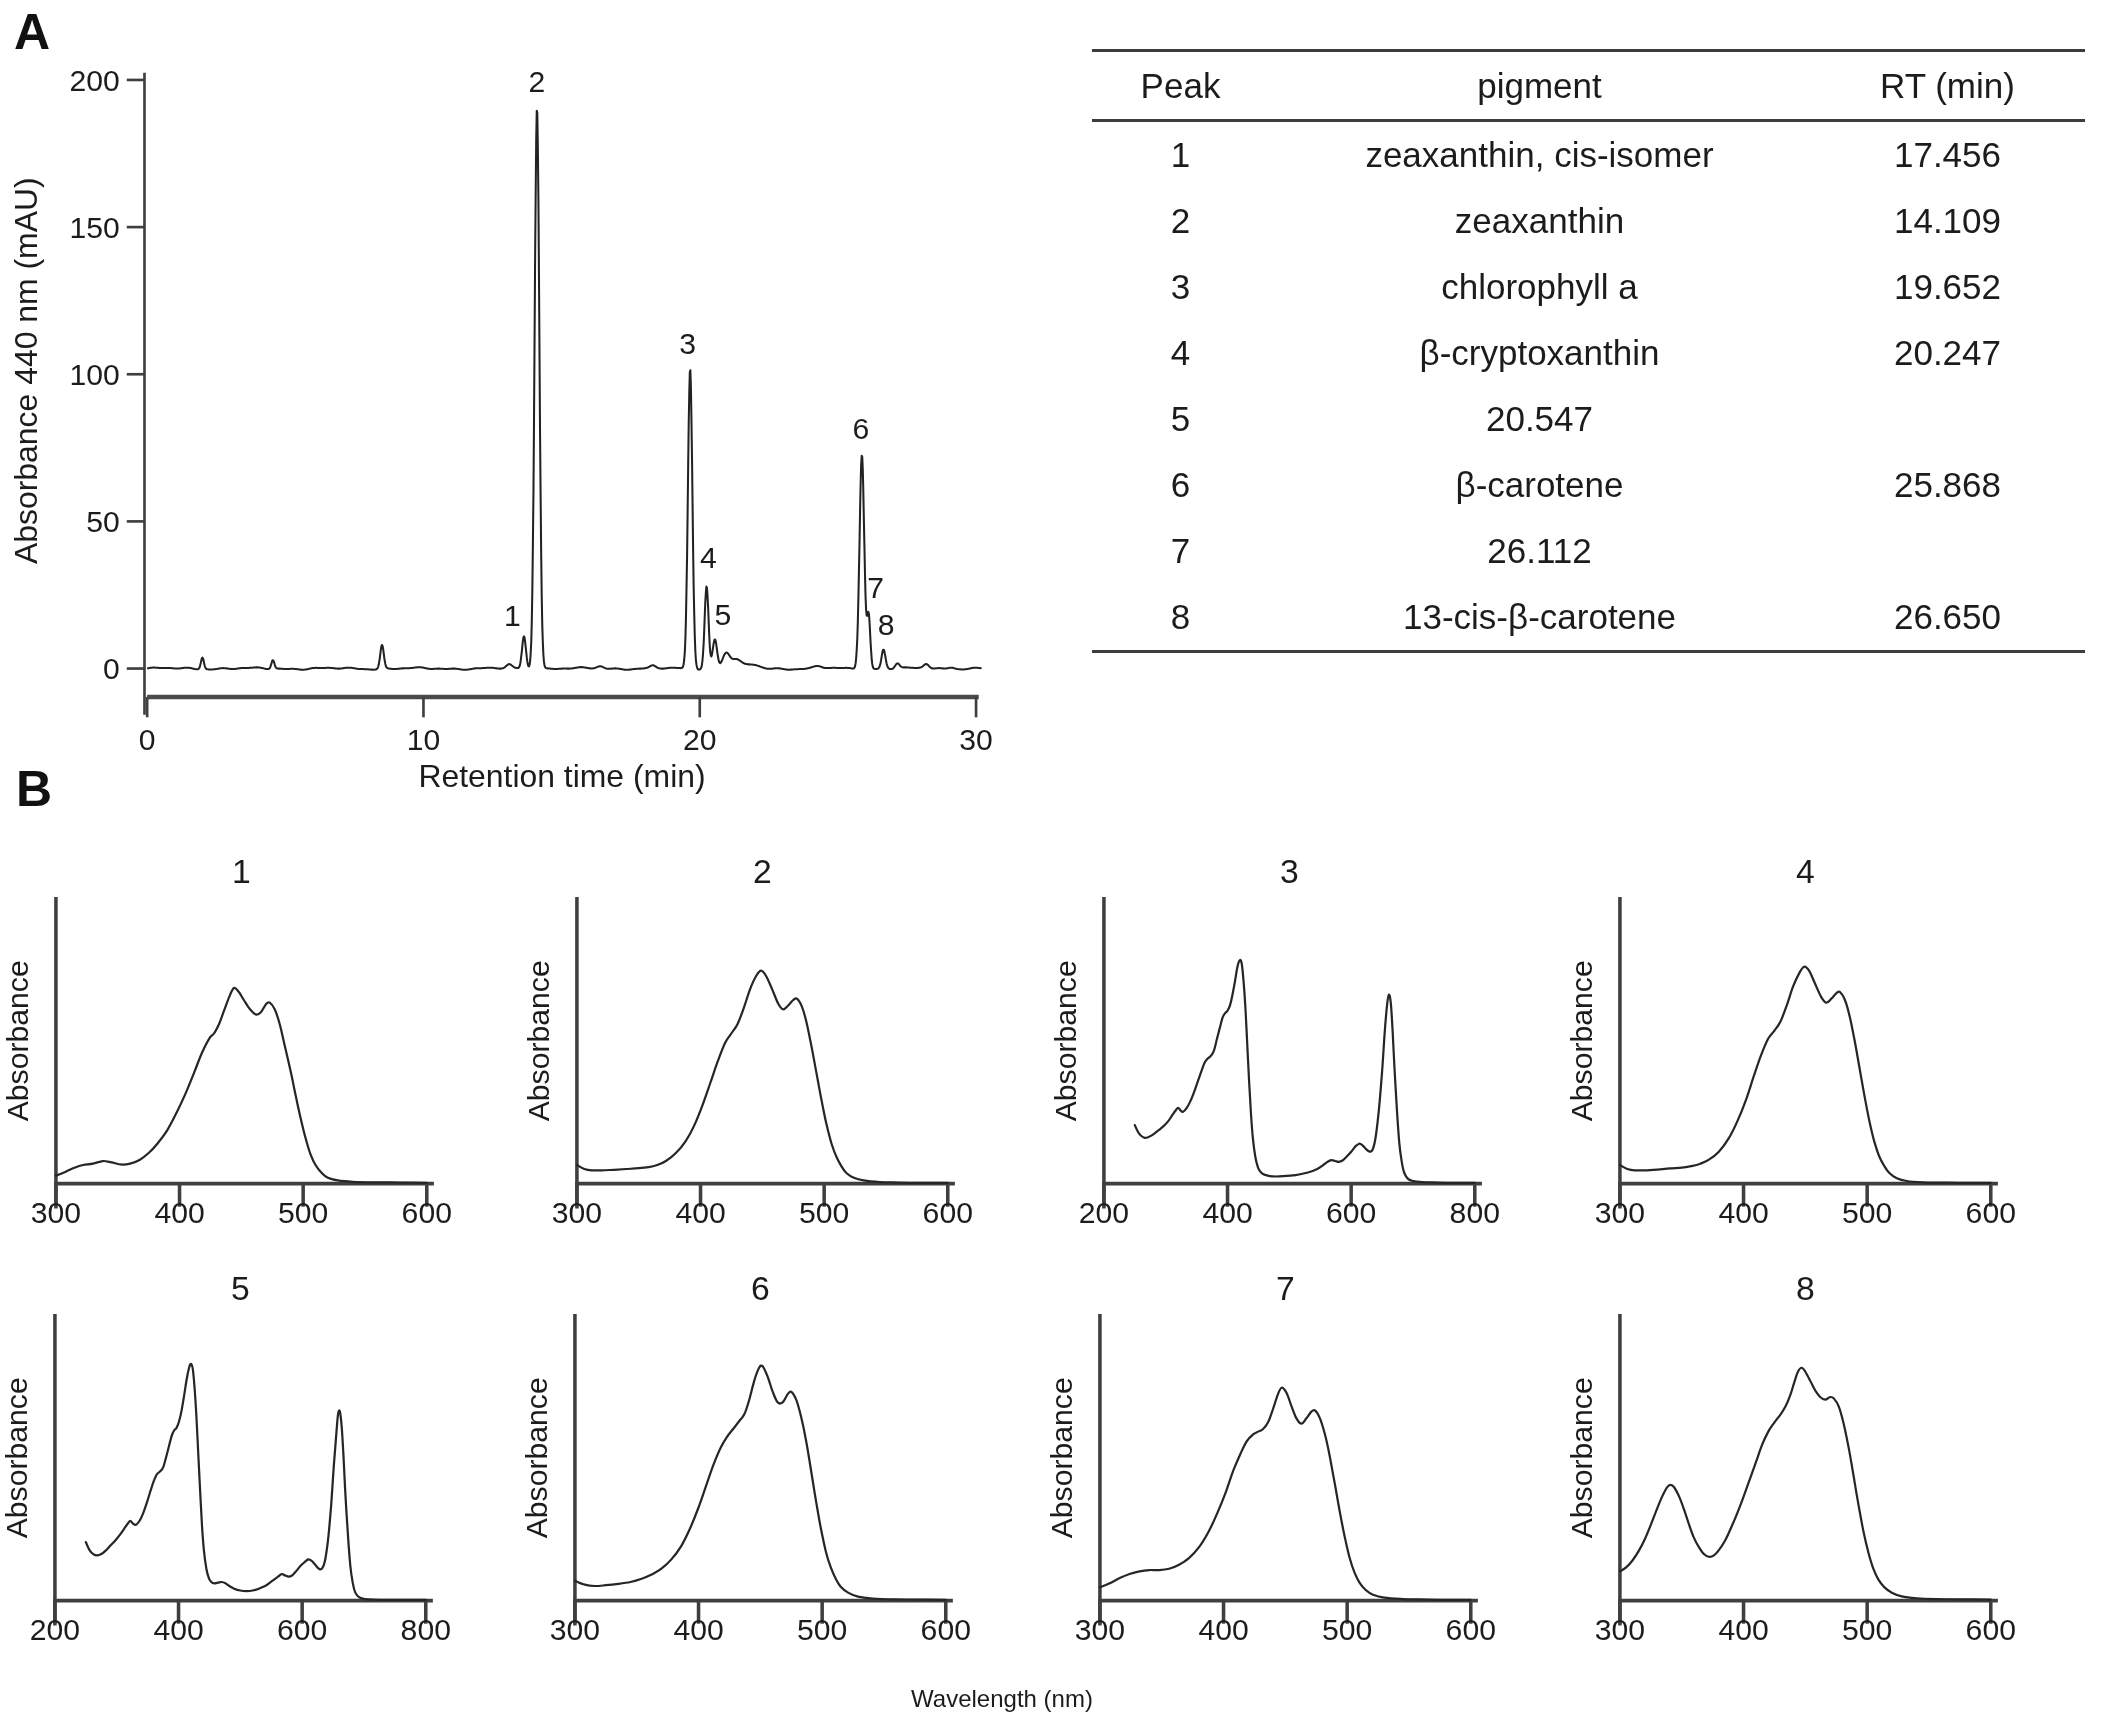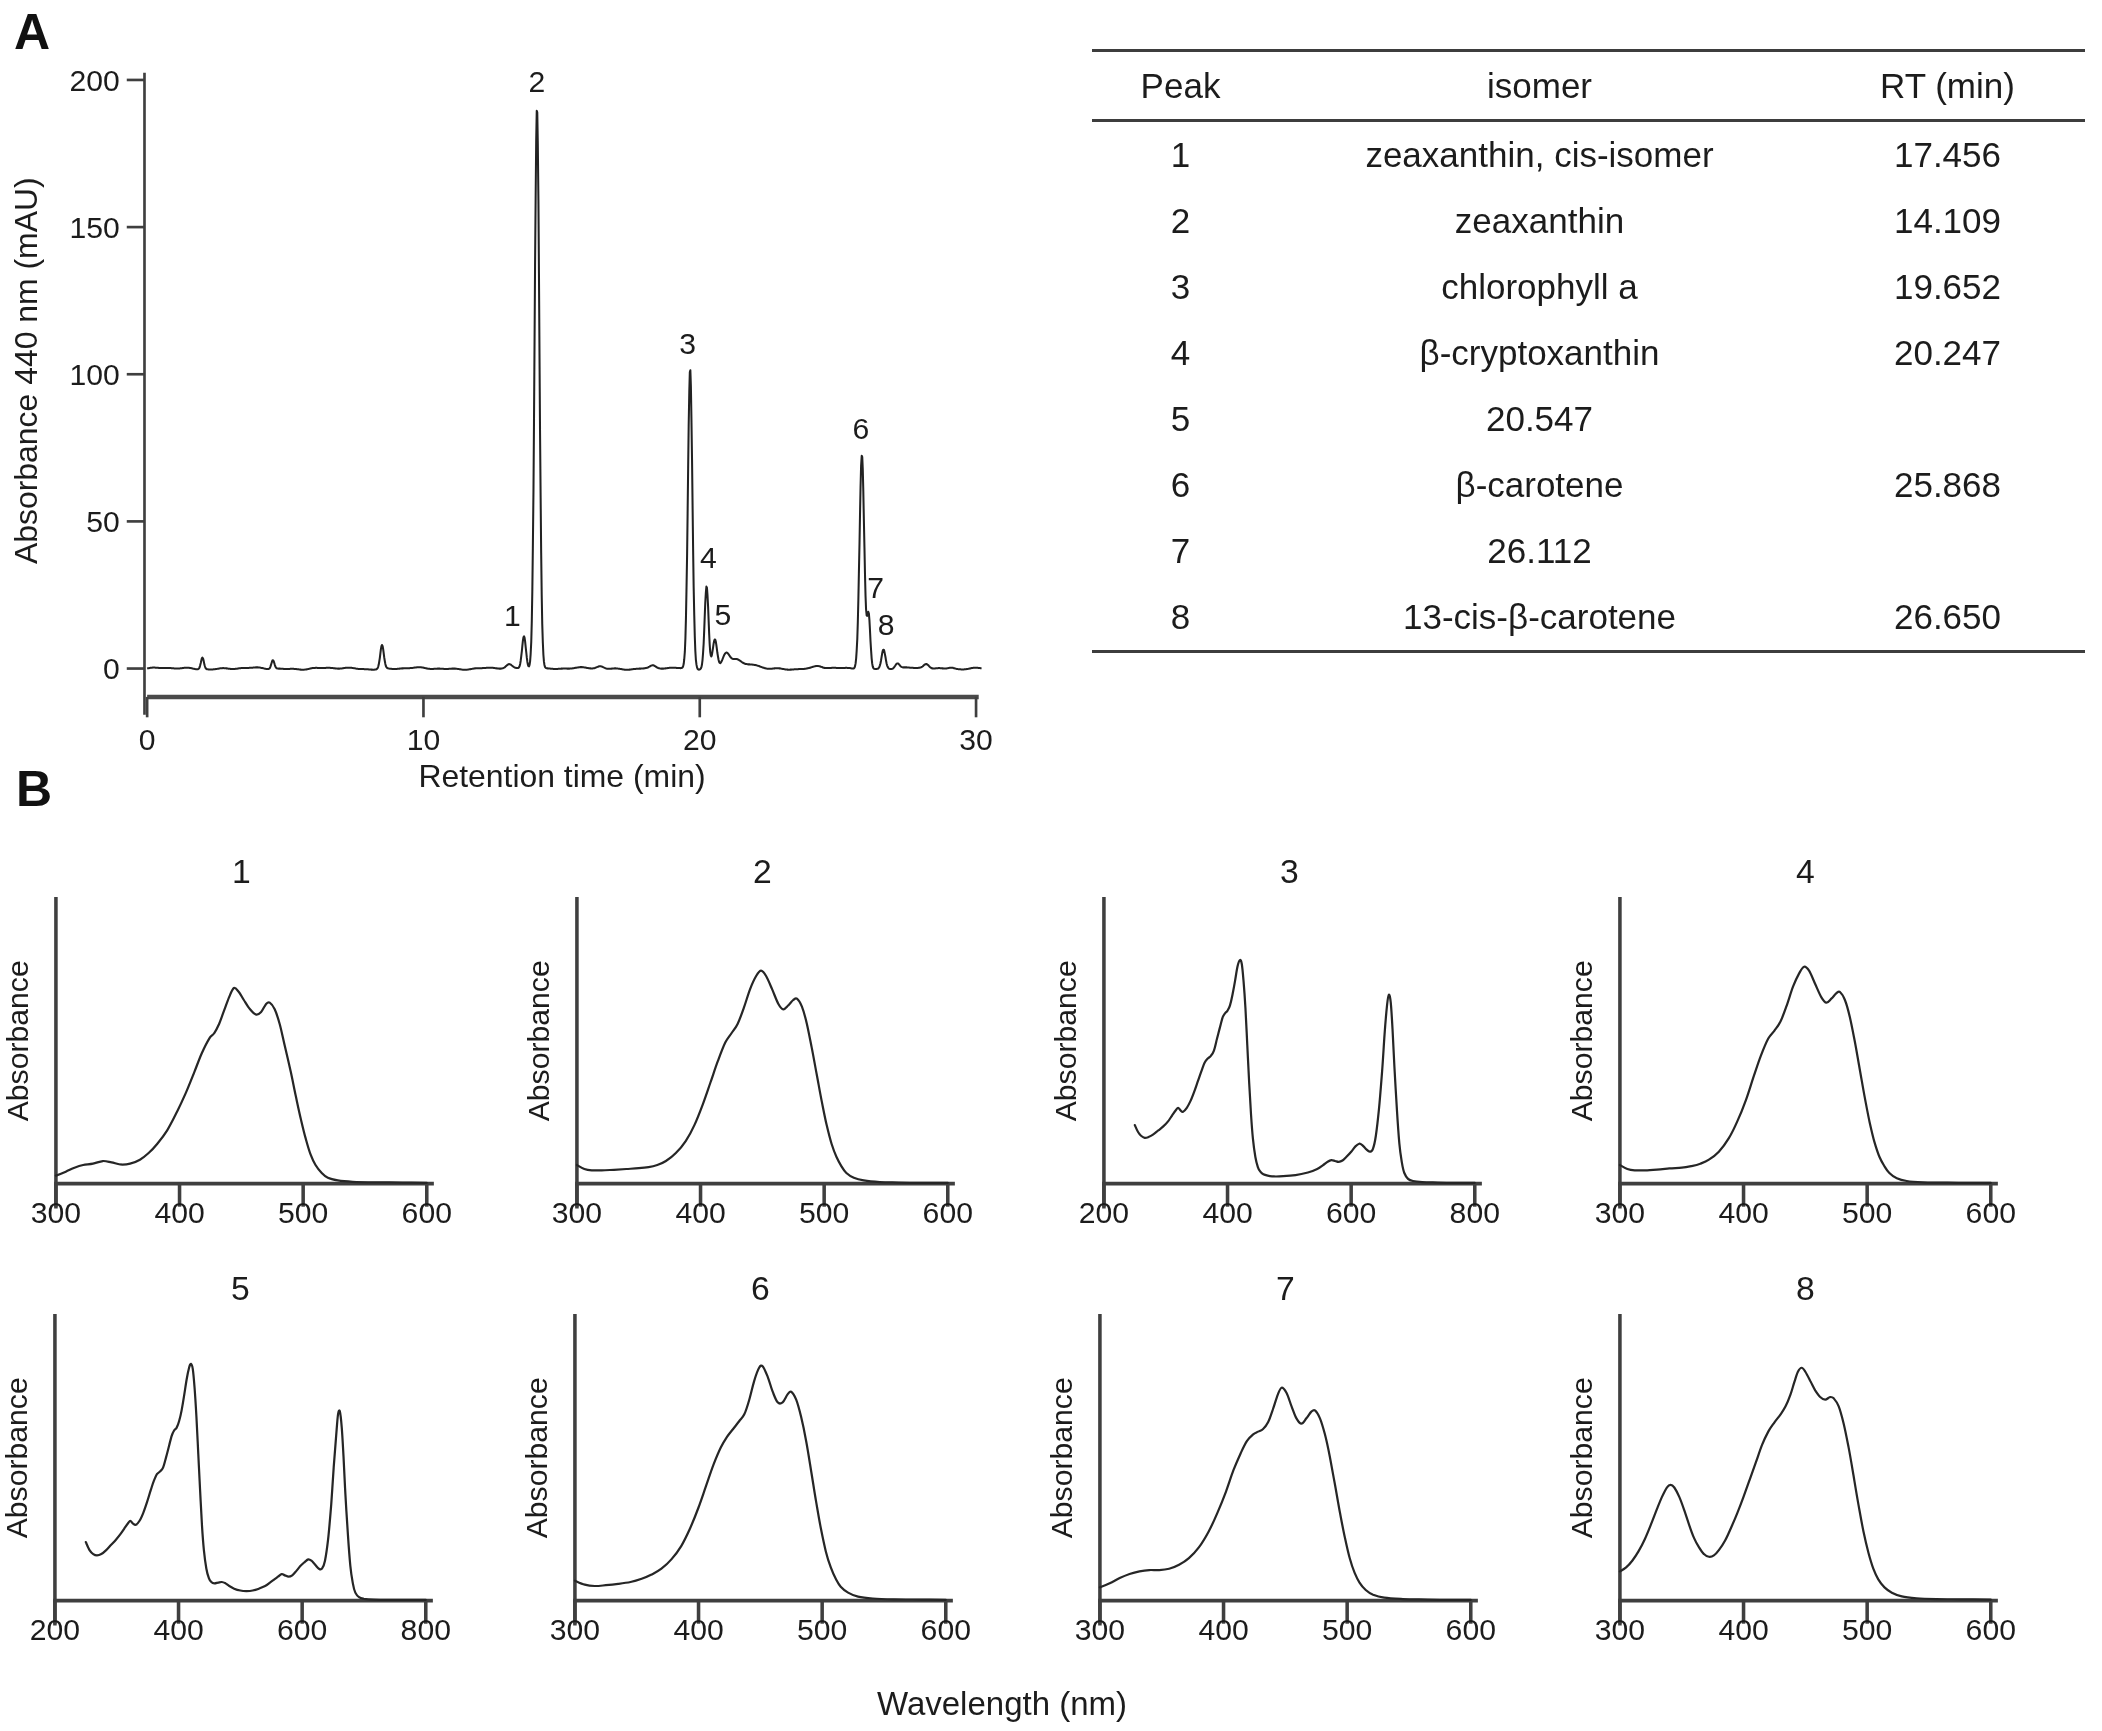--- a/index.html
+++ b/index.html
@@ -22,21 +22,21 @@
   .trace{stroke:#222222;stroke-width:2.3;fill:none;stroke-linejoin:round;}
   
   .ptable{position:absolute;left:1092px;top:49px;width:993px;
           border-top:3.5px solid #3d3d3d;border-bottom:3.5px solid #3d3d3d;font-size:35px;}
   .ptable .hdr{display:grid;grid-template-columns:177px 541px 275px;height:67px;
                align-items:center;border-bottom:3.5px solid #3d3d3d;}
   .ptable .trow{display:grid;grid-template-columns:177px 541px 275px;height:66px;align-items:center;}
   .ptable .cell{text-align:center;white-space:nowrap;}
   .it{}
   .wl{position:absolute;left:1002px;top:1685px;transform:translateX(-50%);
-      font-size:33px;color:#1c1c1c;white-space:nowrap;}
+      font-size:24px;color:#1c1c1c;white-space:nowrap;}
 </style>
 </head>
 <body>
 
 <div class="fig">
   <div class="panel-letter" id="lblA">A</div>
 
   <svg id="chromA" width="1046" height="807" viewBox="0 0 1180 910" style="left:0;top:0;">
       <line x1="163" y1="82" x2="163" y2="806" class="axl"></line>
       <line x1="143" y1="754" x2="163" y2="754" class="axl"></line>
@@ -67,21 +67,21 @@
       <text x="799.1" y="641.0" text-anchor="middle" class="pklabel">4</text>
       <text x="815.4" y="704.8" text-anchor="middle" class="pklabel">5</text>
       <text x="971.3" y="495.6" text-anchor="middle" class="pklabel">6</text>
       <text x="987.9" y="674.2" text-anchor="middle" class="pklabel">7</text>
       <text x="999.7" y="716.4" text-anchor="middle" class="pklabel">8</text>
     </svg>
 
   <div class="ptable" id="ptable">
     <div class="hdr">
       <div class="cell">Peak</div>
-      <div class="cell">isomer</div>
+      <div class="cell">pigment</div>
       <div class="cell">RT (min)</div>
     </div>
     <div id="tbody">
         <div class="trow">
           <div class="cell">1</div>
           <div class="cell"><span>zeaxanthin, </span><span class="it">cis</span><span>-isomer</span></div>
           <div class="cell">17.456</div>
         </div>
         <div class="trow">
           <div class="cell">2</div>

